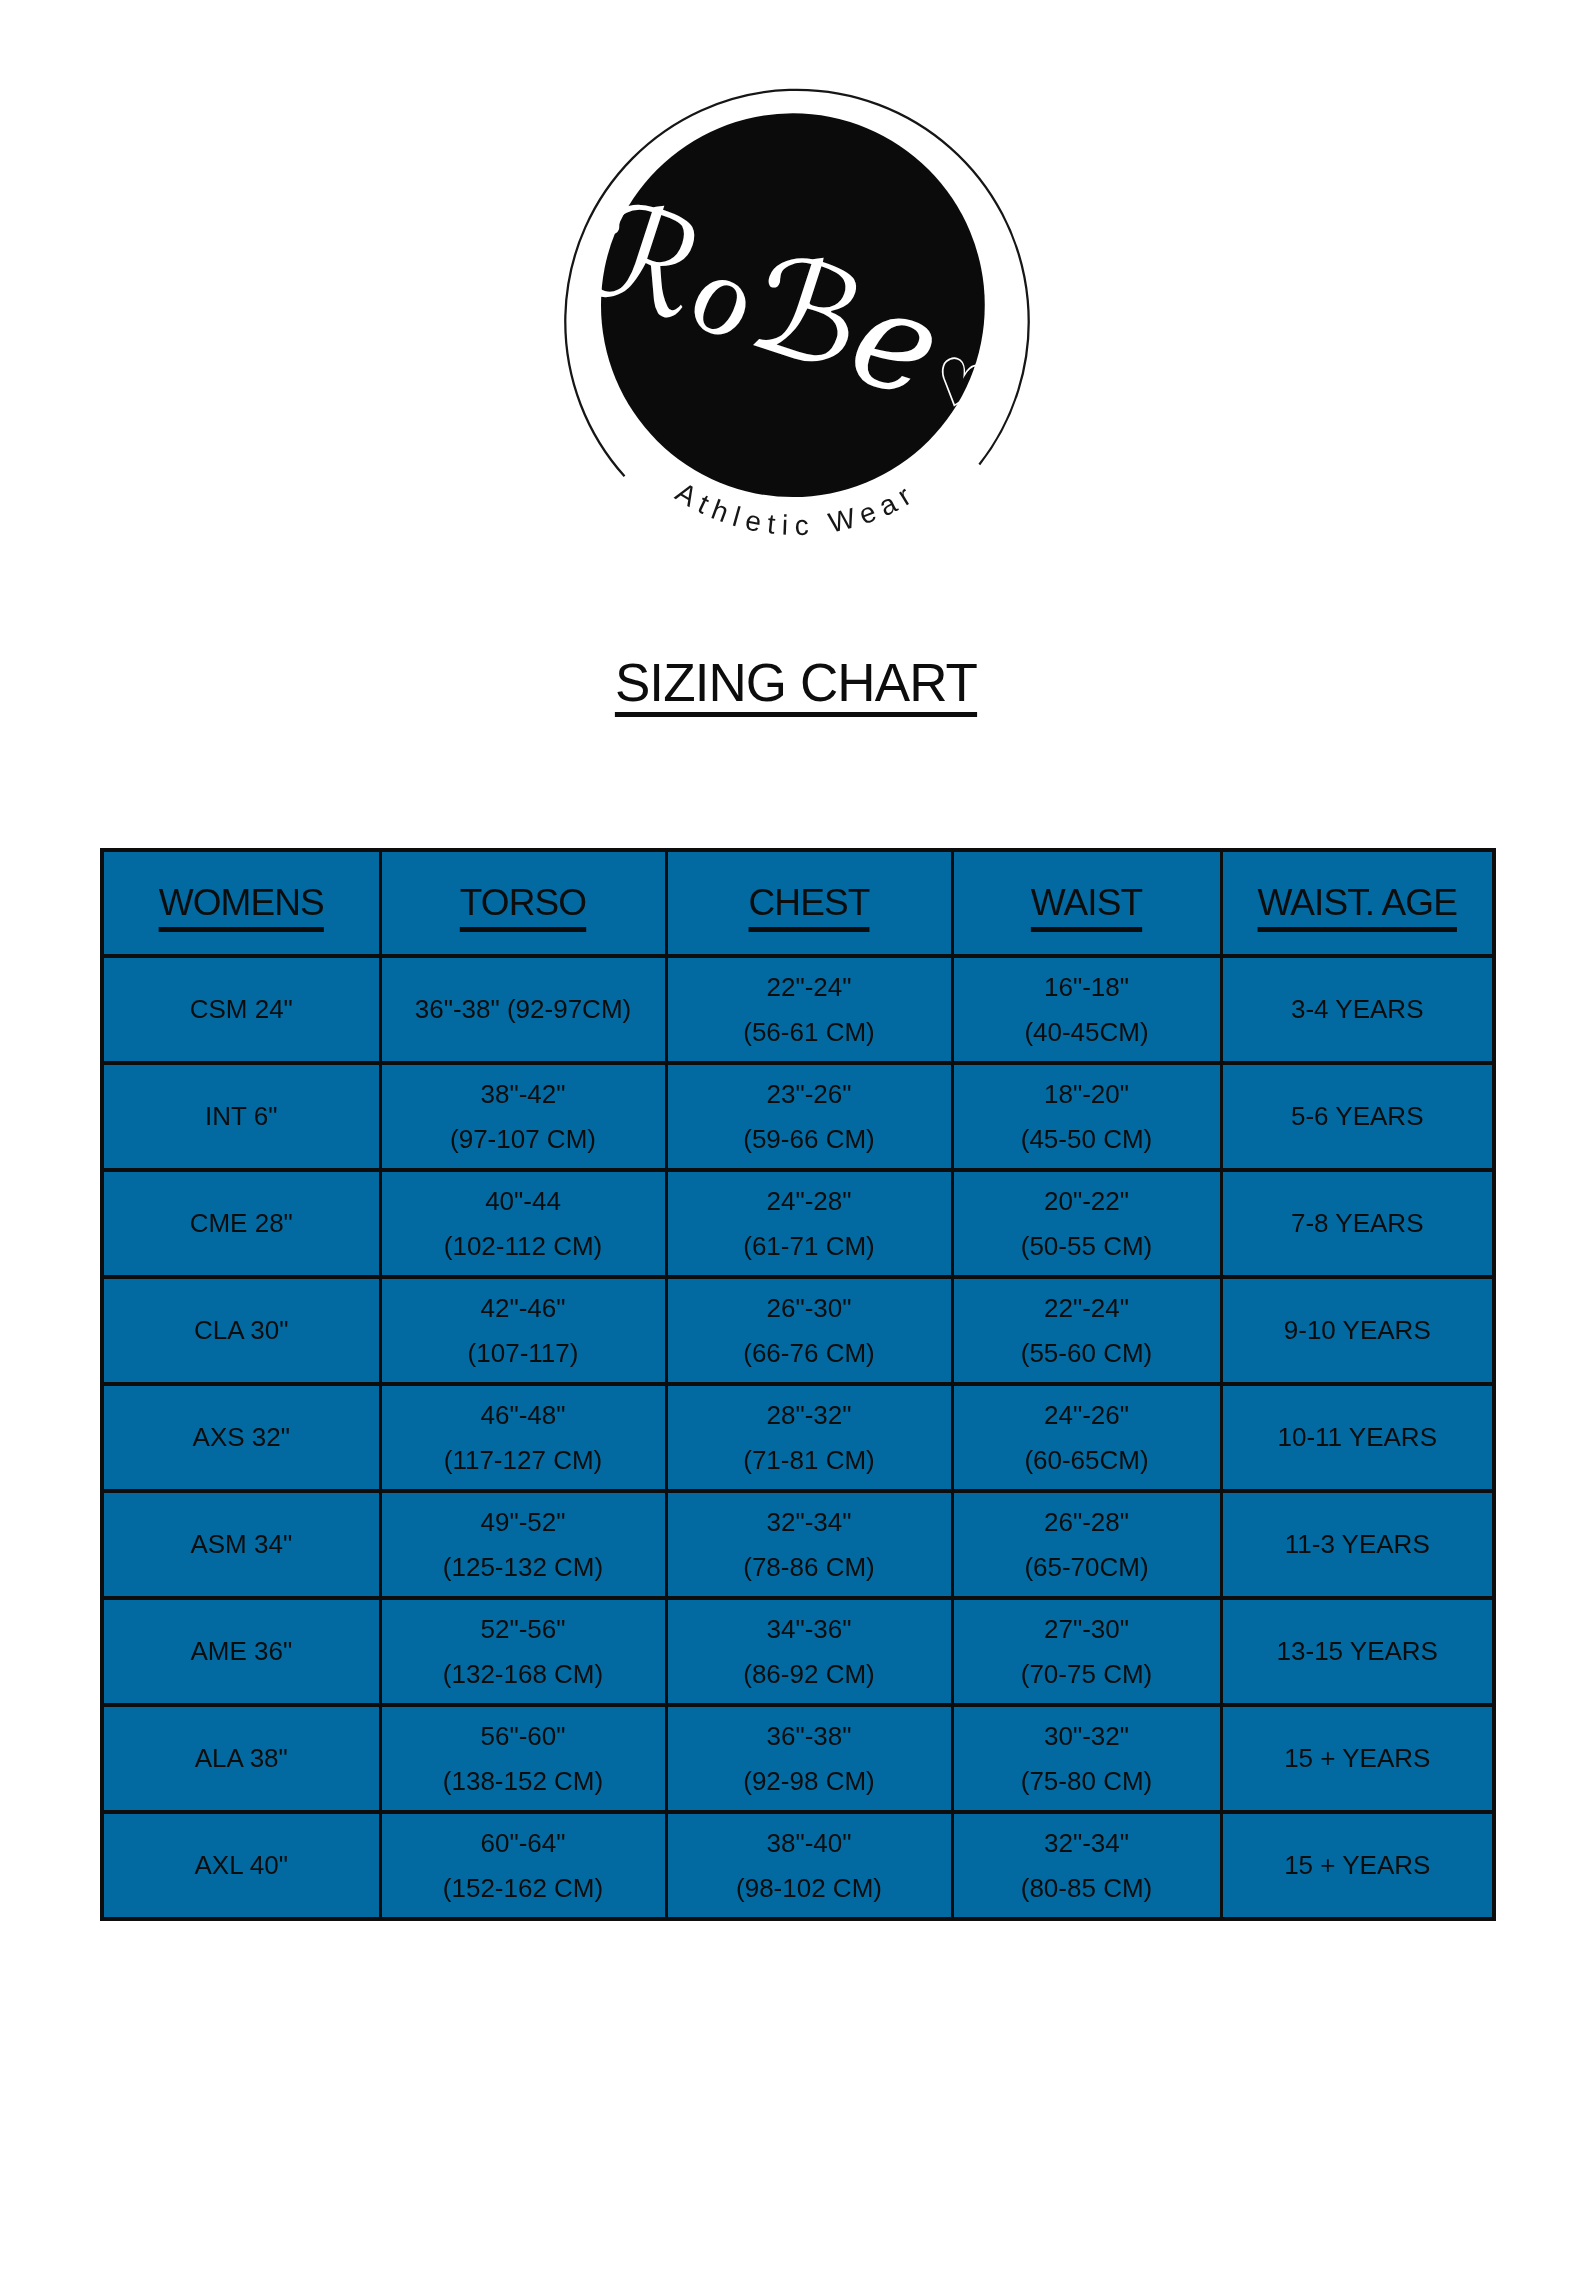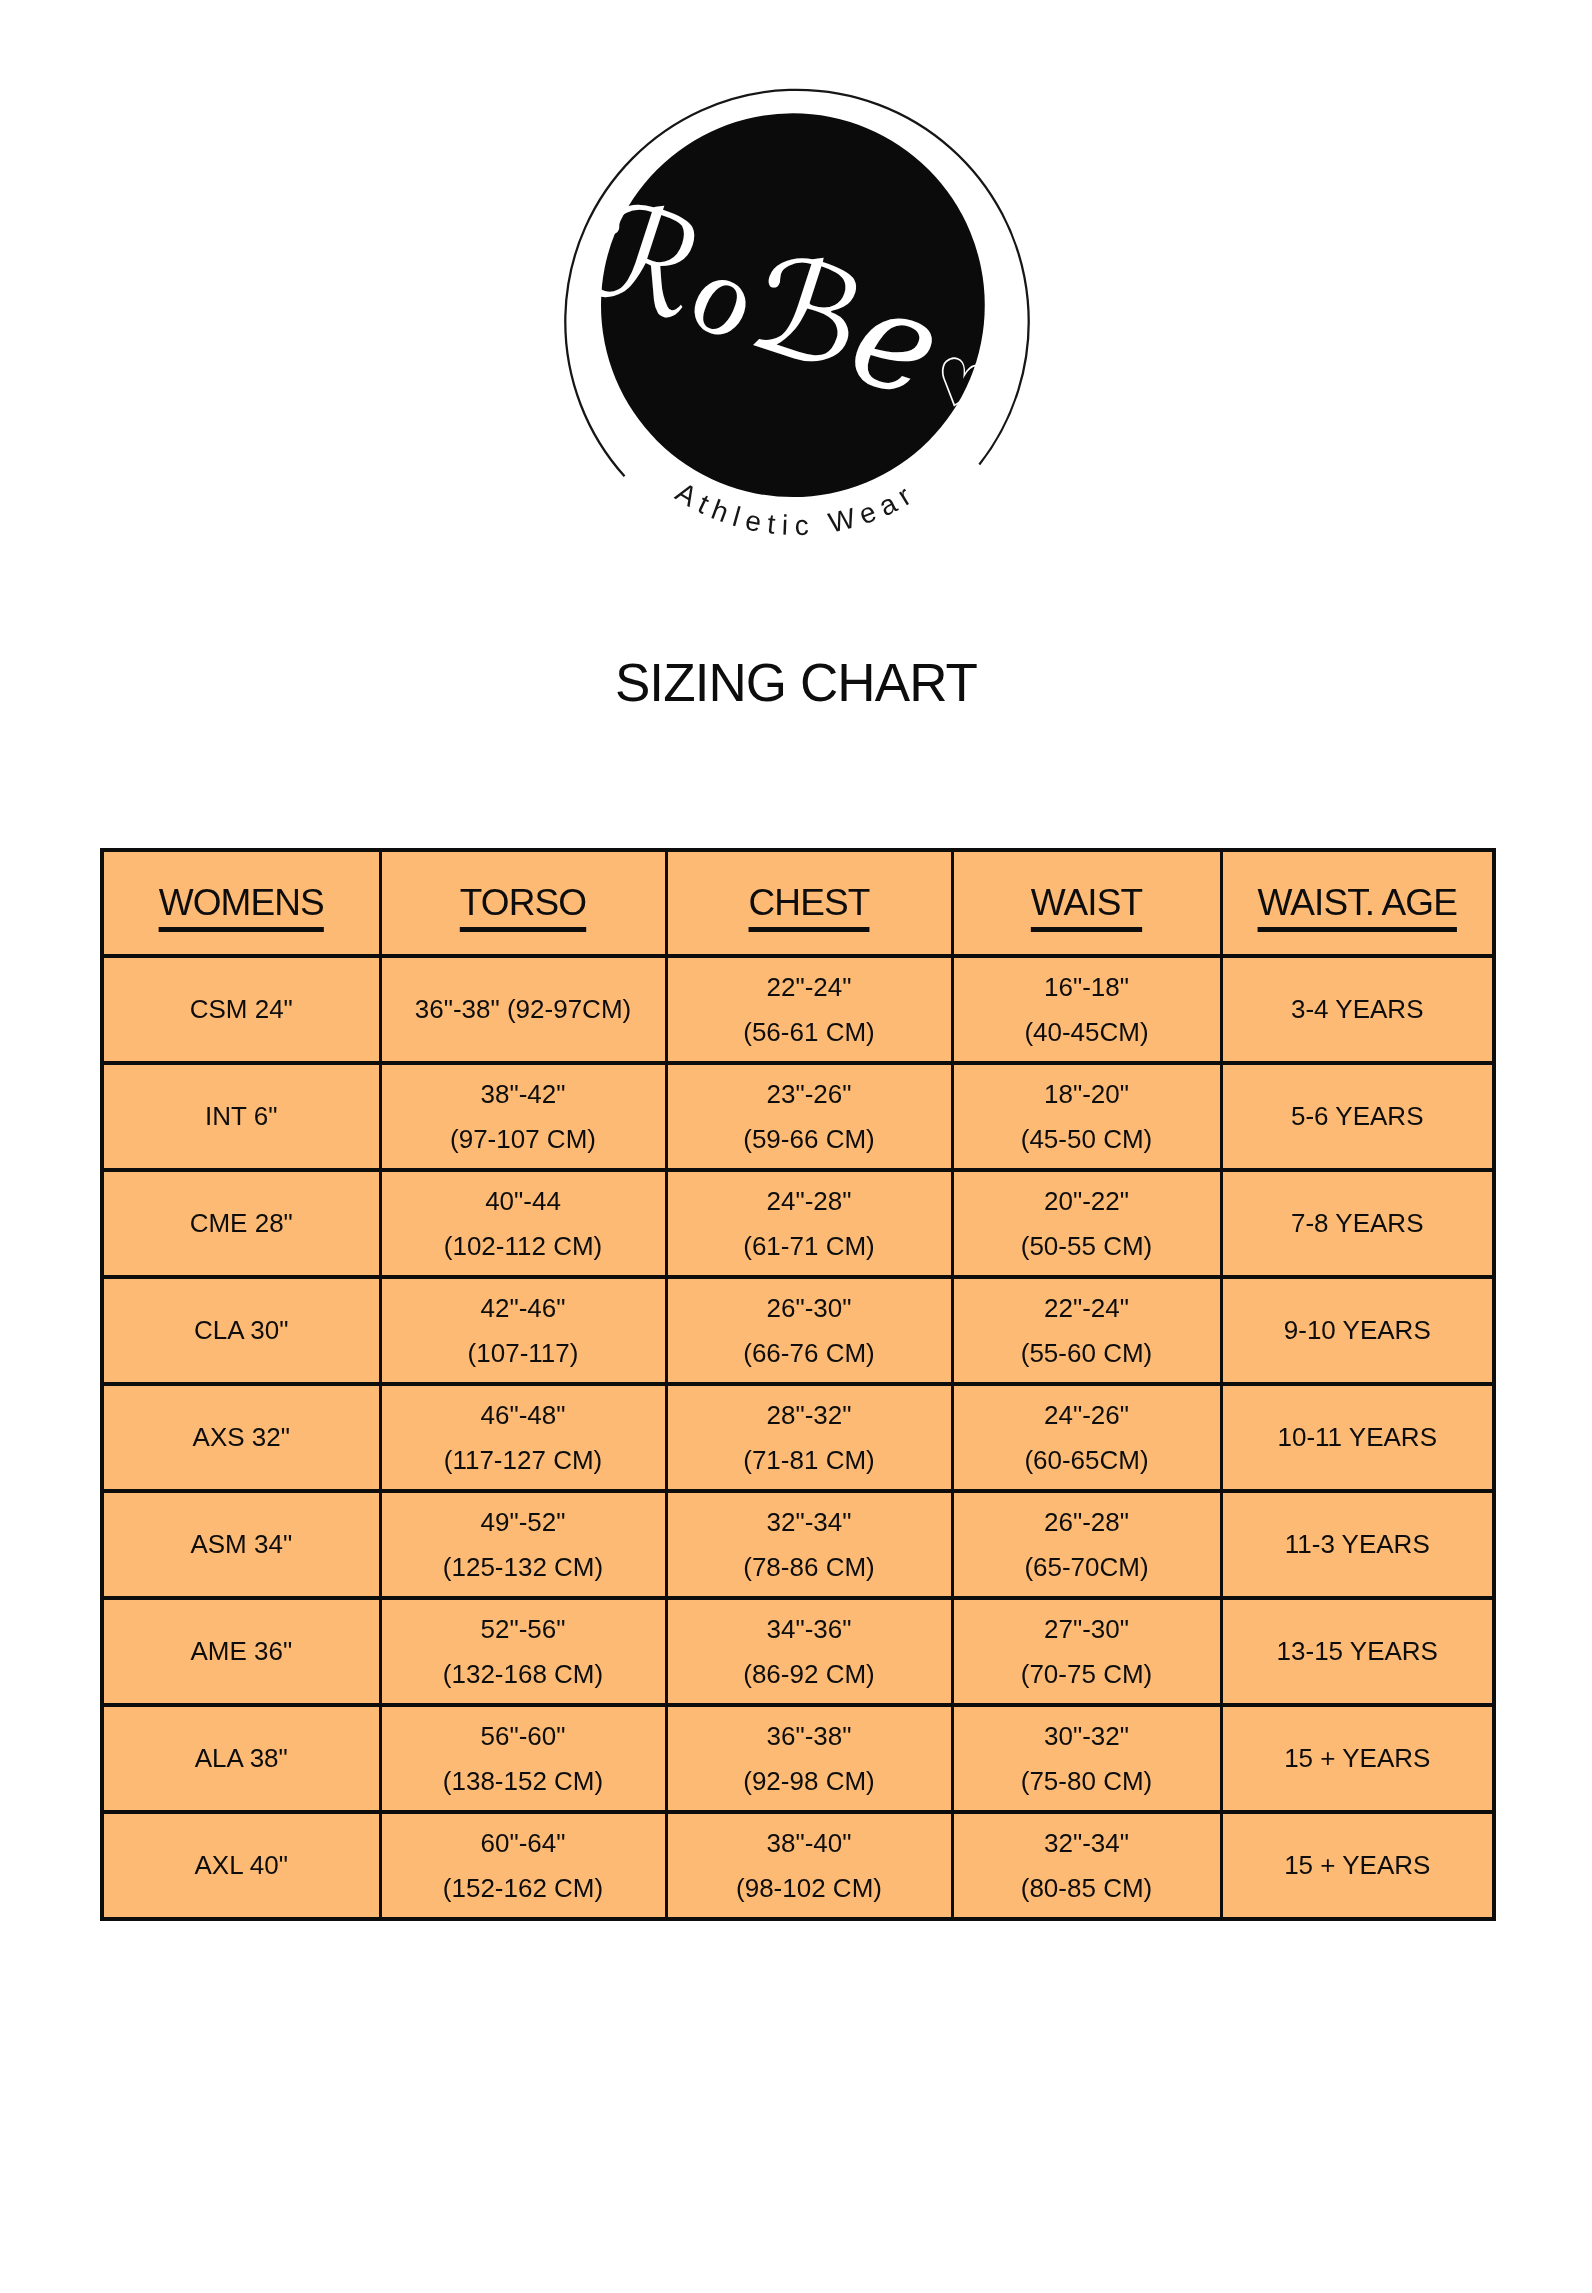--- a/index.html
+++ b/index.html
@@ -15,36 +15,37 @@
   .logo-wrap { position:absolute; top:88px; left:0; right:0; display:flex; justify-content:center; }
   .brand-text { font-family:"DejaVu Sans", sans-serif; }
   .tagline-text { font-family:"Liberation Sans", sans-serif; }
 
   
   .title {
     position:absolute; top:652px; left:0; right:0;
     text-align:center; font-size:53px; font-weight:400; letter-spacing:-0.9px;
   }
   .title span {
+    text-decoration:underline;
     text-decoration-thickness:4.6px;
     text-underline-offset:11px;
     margin-top:30px;
   }
 
   
   .table-wrap { position:absolute; top:848px; left:100px; }
   table {
     border-collapse:collapse; table-layout:fixed; width:1391px;
     border:4.6px solid #0d0d0d;
   }
   th, td {
     border:3.7px solid #0d0d0d;
     border-top-width:4.6px; border-bottom-width:4.6px;
     text-align:center; vertical-align:middle; padding:0;
-    background:#fdba74;
+    background:#0369a1;
   }
   thead tr { height:106px; }
   tbody tr { height:107px; }
   th { font-size:37px; font-weight:400; letter-spacing:-0.9px; }
   th span {
     text-decoration:underline;
     text-decoration-thickness:4.6px;
     text-underline-offset:12px;
   }
   td { font-size:26px; }

